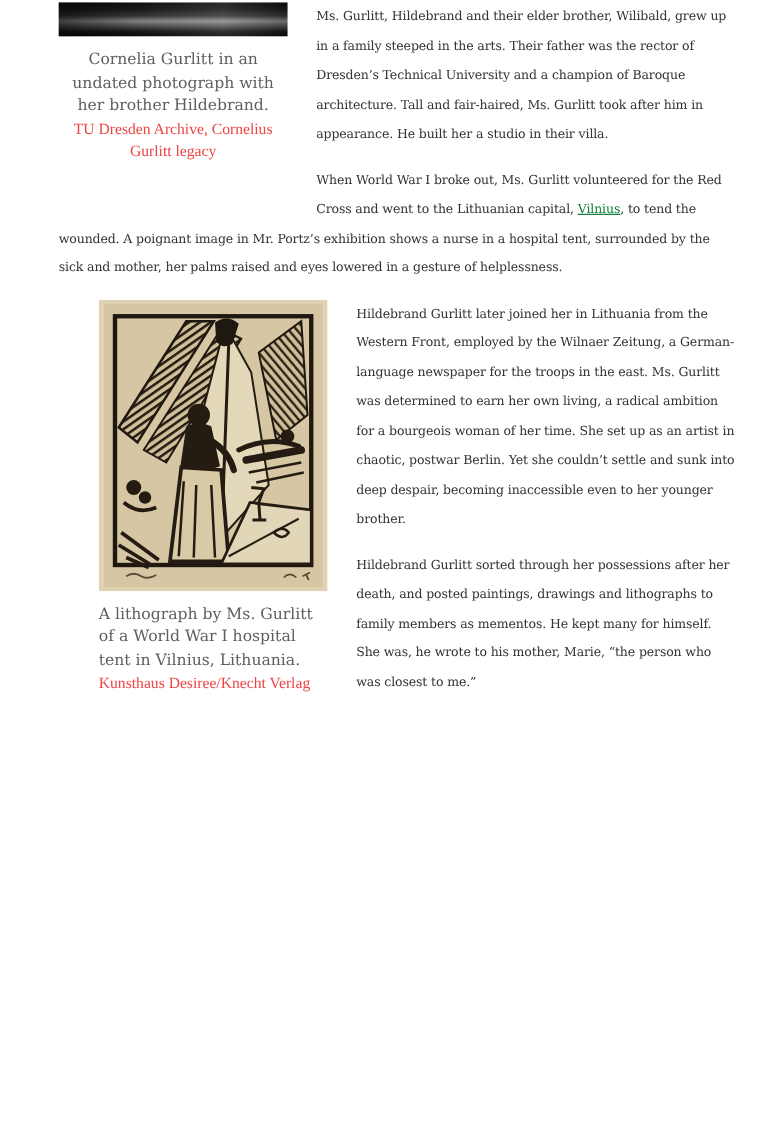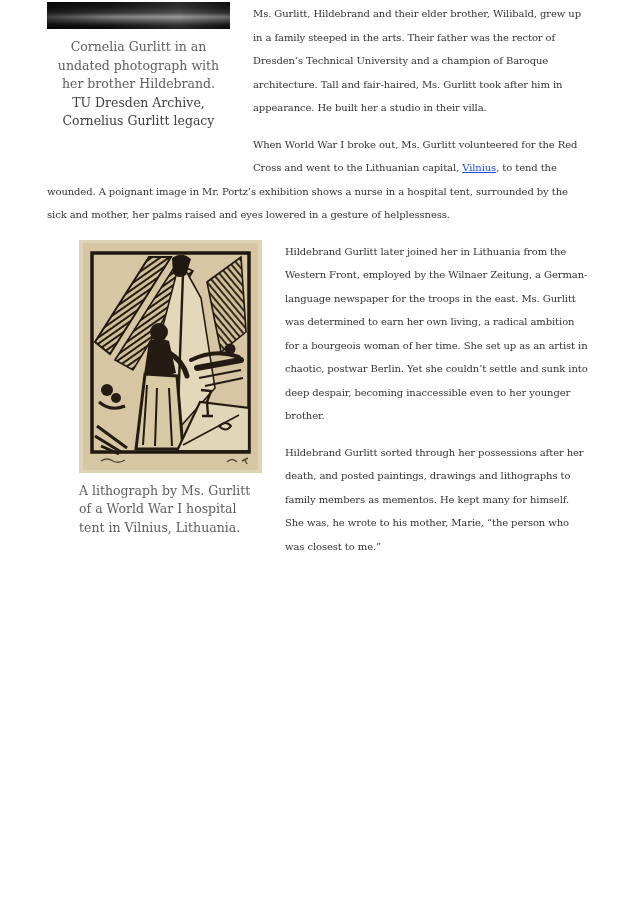--- a/index.html
+++ b/index.html
@@ -20,21 +20,21 @@
   }
   .article p {
     font-size: 10px;
     line-height: 23.5px;
     letter-spacing: -0.1px;
     color: #333333;
     margin: 0 0 13px 0;
     text-align: left;
   }
   a.article-link {
-    color: #1d4ed8;
+    color: #15803d;
     text-decoration: underline;
     cursor: pointer;
   }
   figure.fig {
     float: left;
     width: 183px;
     margin: 0 23px 10px 0;
     padding: 0;
   }
   figure.fig-photo { min-height: 152px; text-align: center; }
@@ -50,21 +50,21 @@
     display: block;
     width: 183px;
     height: 233px;
   }
   figcaption {
     margin-top: 9px;
     font-size: 12.5px;
     line-height: 18.5px;
   }
   .caption-text { color: #5e5e5e; }
-  .caption-credit { color: #404040; }
+  .caption-credit { color: #ef4444; font-family: Liberation Serif, serif; }
   .clear { clear: both; }
 </style>
 </head>
 <body>
 
 <div class="article">
 
   <section>
     <figure class="fig fig-photo">
       <div class="photo-strip"></div>
@@ -126,20 +126,21 @@
         <path d="M140,186 q7,-6 12,0 q-5,7 -12,0 z" fill="none" stroke="#241c12" stroke-width="2"></path>
         <path d="M104,205 l56,-30" stroke="#241c12" stroke-width="1.6"></path>
 
         <path d="M18,186 l30,22 M16,196 l26,16 M22,206 l18,8" stroke="#241c12" stroke-width="3"></path>
 
         <path d="M22,221 q6,-4 12,0 q5,3 12,-1" fill="none" stroke="#564a35" stroke-width="1.4"></path>
         <path d="M148,222 q5,-5 10,0 m5,-1 l6,-3 m-3,2 l2,4" fill="none" stroke="#564a35" stroke-width="1.4"></path>
       </svg>
       <figcaption>
         <div class="caption-text">A lithograph by Ms. Gurlitt of a World War I  hospital tent in Vilnius, Lithuania.</div>
+        <div class="caption-credit">Kunsthaus Desiree/Knecht Verlag</div>
       </figcaption>
     </figure>
 
     <p>Hildebrand Gurlitt later joined her in Lithuania from the Western Front, employed by the Wilnaer Zeitung, a German-language newspaper for the troops in the east. Ms. Gurlitt was determined to earn her own living, a radical ambition for a bourgeois woman of her time. She set up as an artist in chaotic, postwar Berlin. Yet she couldn’t settle and sunk into deep despair, becoming inaccessible even to her younger brother.</p>
   </section>
 
   <p class="clear-none">Hildebrand Gurlitt sorted through her possessions after her death, and posted paintings, drawings and lithographs to family members as mementos. He kept many for himself. She was, he wrote to his mother, Marie, “the person who was closest to me.”</p>
 
   <div class="clear"></div>
 </div>

